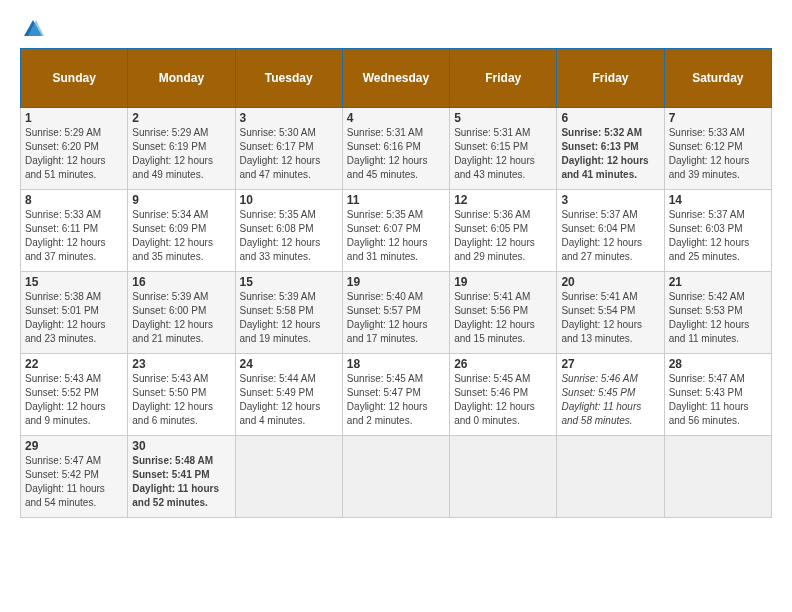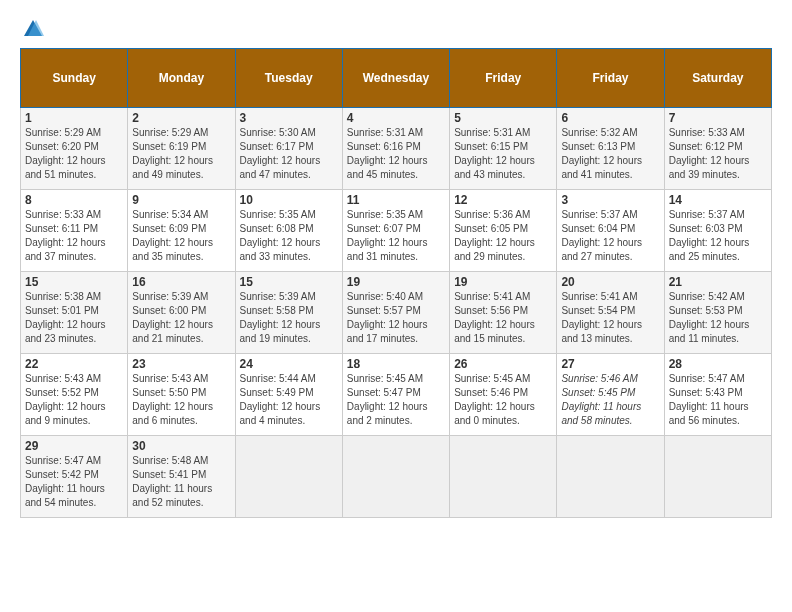--- a/index.html
+++ b/index.html
@@ -167,21 +167,21 @@
           </td>
           <td>
             <span class="day-num">5</span>
             <div class="day-info" style="white-space: pre-line;">Sunrise: 5:31 AM
 Sunset: 6:15 PM
 Daylight: 12 hours
 and 43 minutes.</div>
           </td>
           <td>
             <span class="day-num">6</span>
-            <div class="day-info" style="white-space: pre-line;">Sunrise: 5:32 AM
+            <div class="day-info" style="white-space: pre-line; font-weight: bold;">Sunrise: 5:32 AM
 Sunset: 6:13 PM
 Daylight: 12 hours
 and 41 minutes.</div>
           </td>
           <td>
             <span class="day-num">7</span>
             <div class="day-info" style="white-space: pre-line;">Sunrise: 5:33 AM
 Sunset: 6:12 PM
 Daylight: 12 hours
 and 39 minutes.</div>
@@ -343,21 +343,21 @@
         <tr>
           <td>
             <span class="day-num">29</span>
             <div class="day-info" style="white-space: pre-line;">Sunrise: 5:47 AM
 Sunset: 5:42 PM
 Daylight: 11 hours
 and 54 minutes.</div>
           </td>
           <td>
             <span class="day-num">30</span>
-            <div class="day-info" style="white-space: pre-line;">Sunrise: 5:48 AM
+            <div class="day-info" style="white-space: pre-line; font-weight: bold;">Sunrise: 5:48 AM
 Sunset: 5:41 PM
 Daylight: 11 hours
 and 52 minutes.</div>
           </td>
           <td class="empty-cell"></td>
           <td class="empty-cell"></td>
           <td class="empty-cell"></td>
           <td class="empty-cell"></td>
           <td class="empty-cell"></td>
         </tr>

